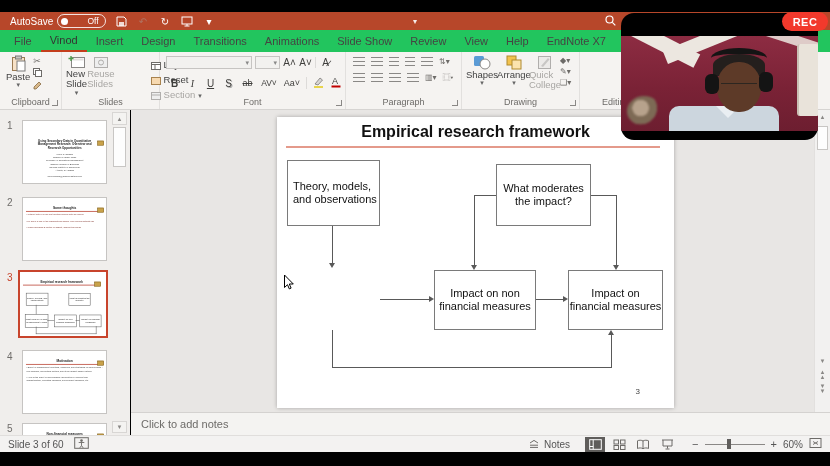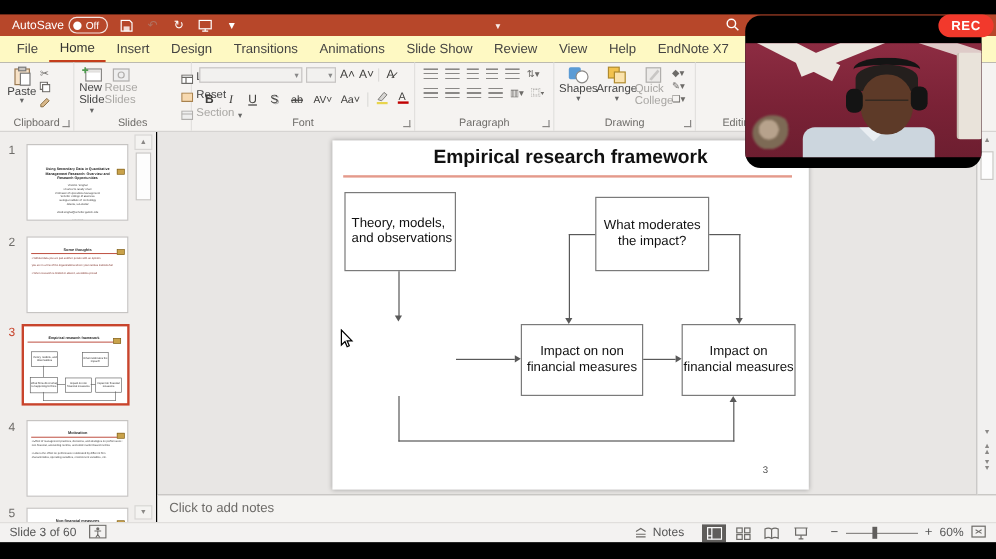--- a/index.html
+++ b/index.html
@@ -5,36 +5,36 @@
   html,body{margin:0;padding:0;background:#222;}
   #screen{position:relative;width:830px;height:466px;background:#000;overflow:hidden;
           font-family:"Liberation Sans",sans-serif;-webkit-font-smoothing:antialiased;}
   .pre{white-space:pre-line;}
 
   
   .titlebar{position:absolute;left:0;top:12px;width:100%;height:18px;background:#b7472a;
             display:flex;align-items:center;color:#fff;font-size:10px;}
   .qat{display:flex;align-items:center;gap:9px;padding-left:10px;}
   .autosave{display:flex;align-items:center;gap:4px;}
-  .as-pill{display:flex;align-items:center;gap:3px;border:1px solid rgba(255,255,255,.85);
+  .as-pill{display:flex;align-items:center;gap:19px;border:1px solid rgba(255,255,255,.85);
            border-radius:8px;padding:0 6px 0 3px;height:12px;font-size:8.5px;}
   .as-dot{width:7px;height:7px;border-radius:50%;background:#fff;}
   .qicon{width:13px;height:13px;display:flex;align-items:center;justify-content:center;color:#fff;}
   .qicon.dim{opacity:.45;}
   .tb-title{position:absolute;left:50%;top:0;transform:translateX(-50%);height:18px;
             display:flex;align-items:center;gap:4px;white-space:nowrap;font-size:10px;color:#fff;}
   .tb-caret{font-size:8px;opacity:.9;}
   .tb-search{position:absolute;left:604px;top:2px;}
 
   .rec{position:absolute;left:782px;top:12px;width:46px;height:19px;border-radius:10px;
        background:#f2392c;color:#fff;font-weight:bold;font-size:11px;letter-spacing:.5px;
        display:flex;align-items:center;justify-content:center;z-index:60;}
 
   
-  .tabsrow{position:absolute;left:0;top:30px;width:100%;height:22px;background:#fef9c3;
+  .tabsrow{position:absolute;left:0;top:30px;width:100%;height:22px;background:#22c55e;
            display:flex;align-items:stretch;padding-left:5px;box-sizing:border-box;}
   .tab{display:flex;align-items:center;padding:0 9px;font-size:11px;color:#454442;cursor:default;}
   .tab.active{border-bottom:2.5px solid #c43e1c;color:#353432;}
 
   
   .ribbon{position:absolute;left:0;top:52px;width:100%;height:58px;background:#f5f3f1;
           border-bottom:1px solid #d6d4d2;display:flex;box-sizing:border-box;}
   .rg{position:relative;height:100%;border-right:1px solid #e2e0de;box-sizing:border-box;flex:none;}
   .rg-label{position:absolute;bottom:2px;left:0;right:0;text-align:center;font-size:9px;color:#6d6b68;}
   .launcher{position:absolute;bottom:3px;right:3px;width:5px;height:5px;
@@ -181,21 +181,21 @@
     <span class="tb-search">
       <svg width="13" height="13" viewBox="0 0 13 13">
           <circle cx="5.5" cy="5.5" r="3.5" fill="none" stroke="#fff" stroke-width="1.2"></circle>
           <path d="M8.3 8.3l3 3" stroke="#fff" stroke-width="1.2"></path>
         </svg>
     </span>
   </div>
 
   <div class="tabsrow">
     <div class="tab">File</div>
-    <div class="tab active">Home</div>
+    <div class="tab active">Vinod</div>
     <div class="tab">Insert</div>
     <div class="tab">Design</div>
     <div class="tab">Transitions</div>
     <div class="tab">Animations</div>
     <div class="tab">Slide Show</div>
     <div class="tab">Review</div>
     <div class="tab">View</div>
     <div class="tab">Help</div>
     <div class="tab">EndNote X7</div>
     <div class="tab">Acrobat</div>

